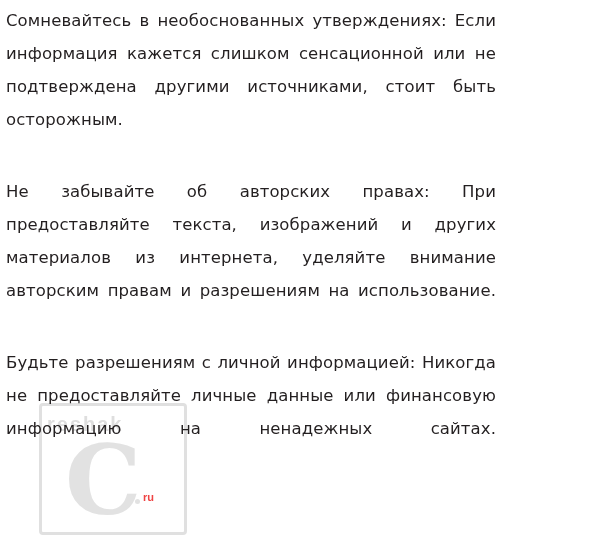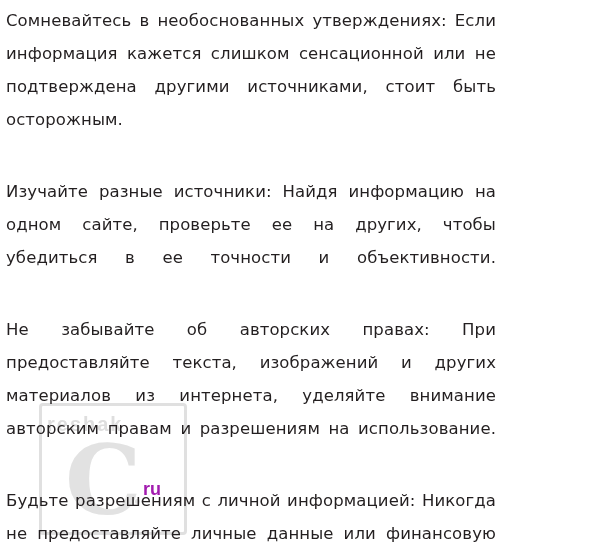--- a/index.html
+++ b/index.html
@@ -83,43 +83,42 @@
     top: 18px;
     font-size: 20px;
     letter-spacing: 2px;
     color: #dedede;
     font-family: "Liberation Sans", sans-serif;
     font-weight: 700;
   }
   #watermark .wm-ru {
     position: absolute;
     left: 104px;
-    top: 84px;
-    font-size: 18px;
-    color: #a21caf;
+    top: 96px;
+    font-size: 11px;
+    color: #ef4444;
     font-family: "Liberation Sans", sans-serif;
     font-weight: 700;
   }
   #watermark .wm-dot {
     position: absolute;
     left: 96px;
     top: 104px;
     width: 5px;
     height: 5px;
     background: #e2e2e2;
     border-radius: 50%;
   }
 </style>
 </head>
 <body>
 
 <div id="page">
 
   <p class="para">Сомневайтесь в необоснованных утверждениях: Если информация кажется слишком сенсационной или не подтверждена другими источниками, стоит быть осторожным.</p>
-  <p class="para">Изучайте разные источники: Найдя информацию на одном сайте, проверьте ее на других, чтобы убедиться в ее точности и объективности.</p>
   <p class="para">Не забывайте об авторских правах: При предоставляйте текста, изображений и других материалов из интернета, уделяйте внимание авторским правам и разрешениям на использование.</p>
   <p class="para">Будьте разрешениям с личной информацией: Никогда не предоставляйте личные данные или финансовую информацию на ненадежных сайтах.</p>
 
   <div id="watermark">
     <div class="wm-box"></div>
     <div class="wm-word">reshak</div>
     <div class="wm-c">C</div>
     <div class="wm-dot"></div>
     <div class="wm-ru">ru</div>
   </div>

